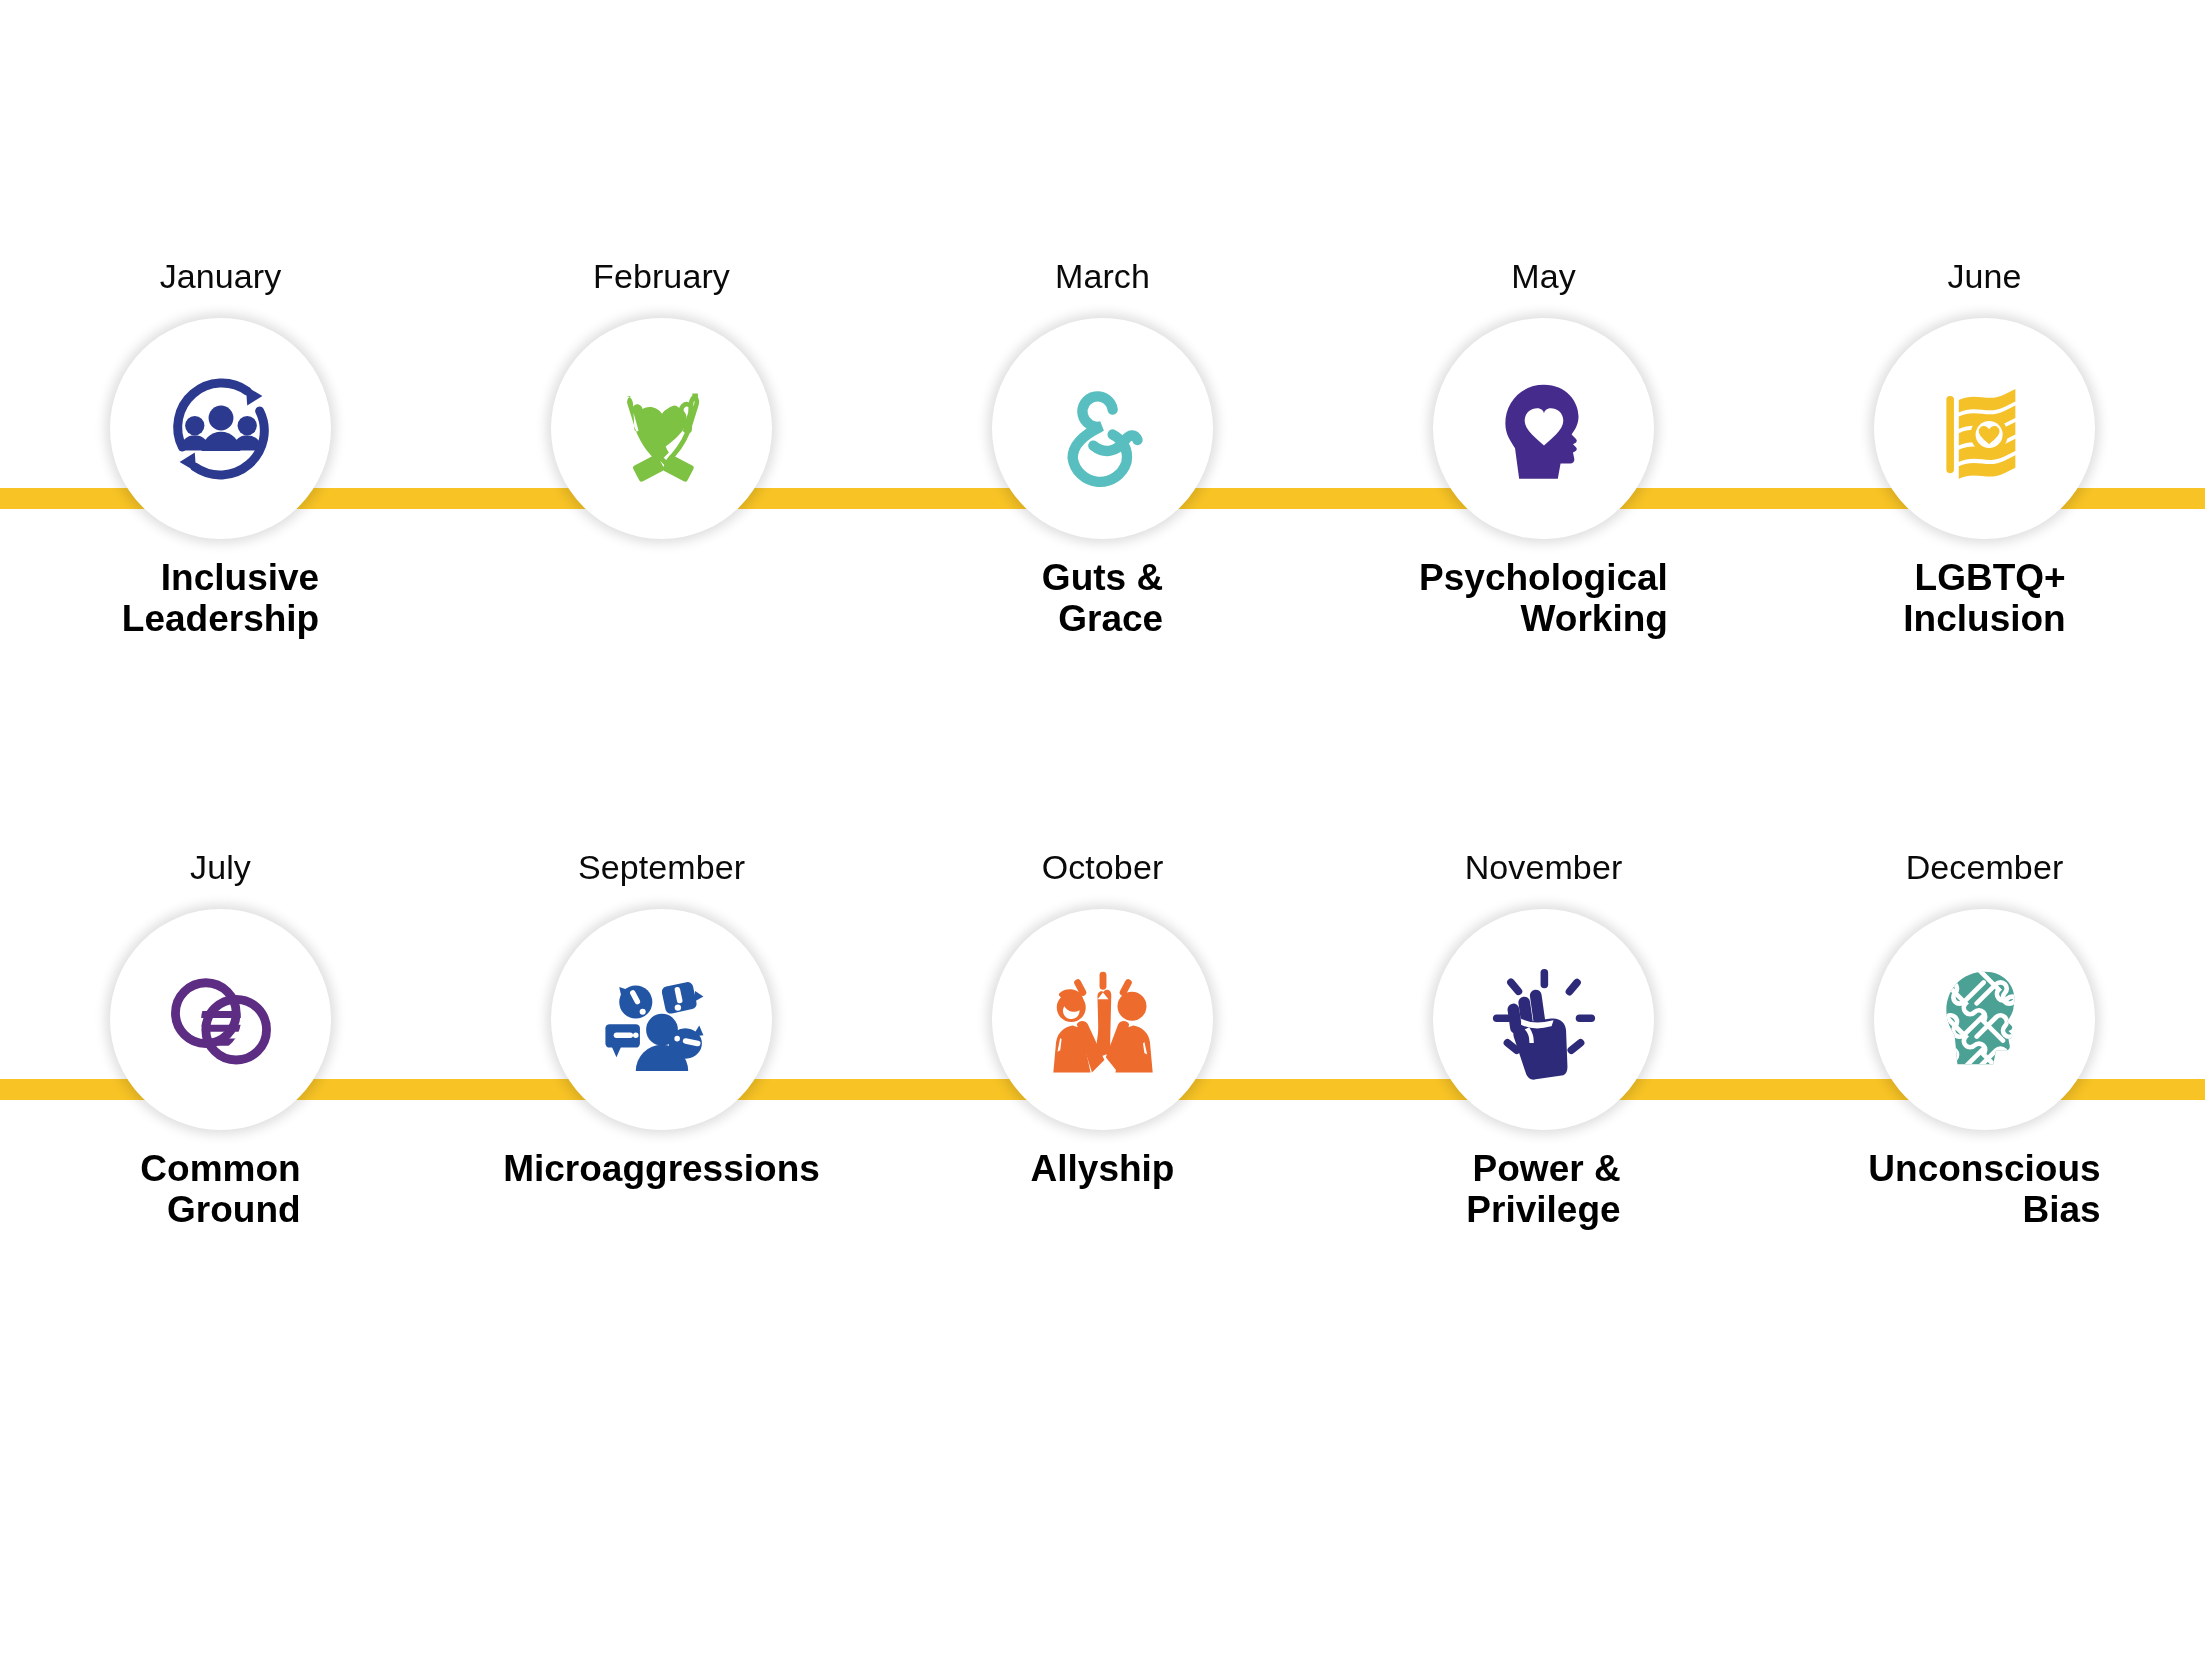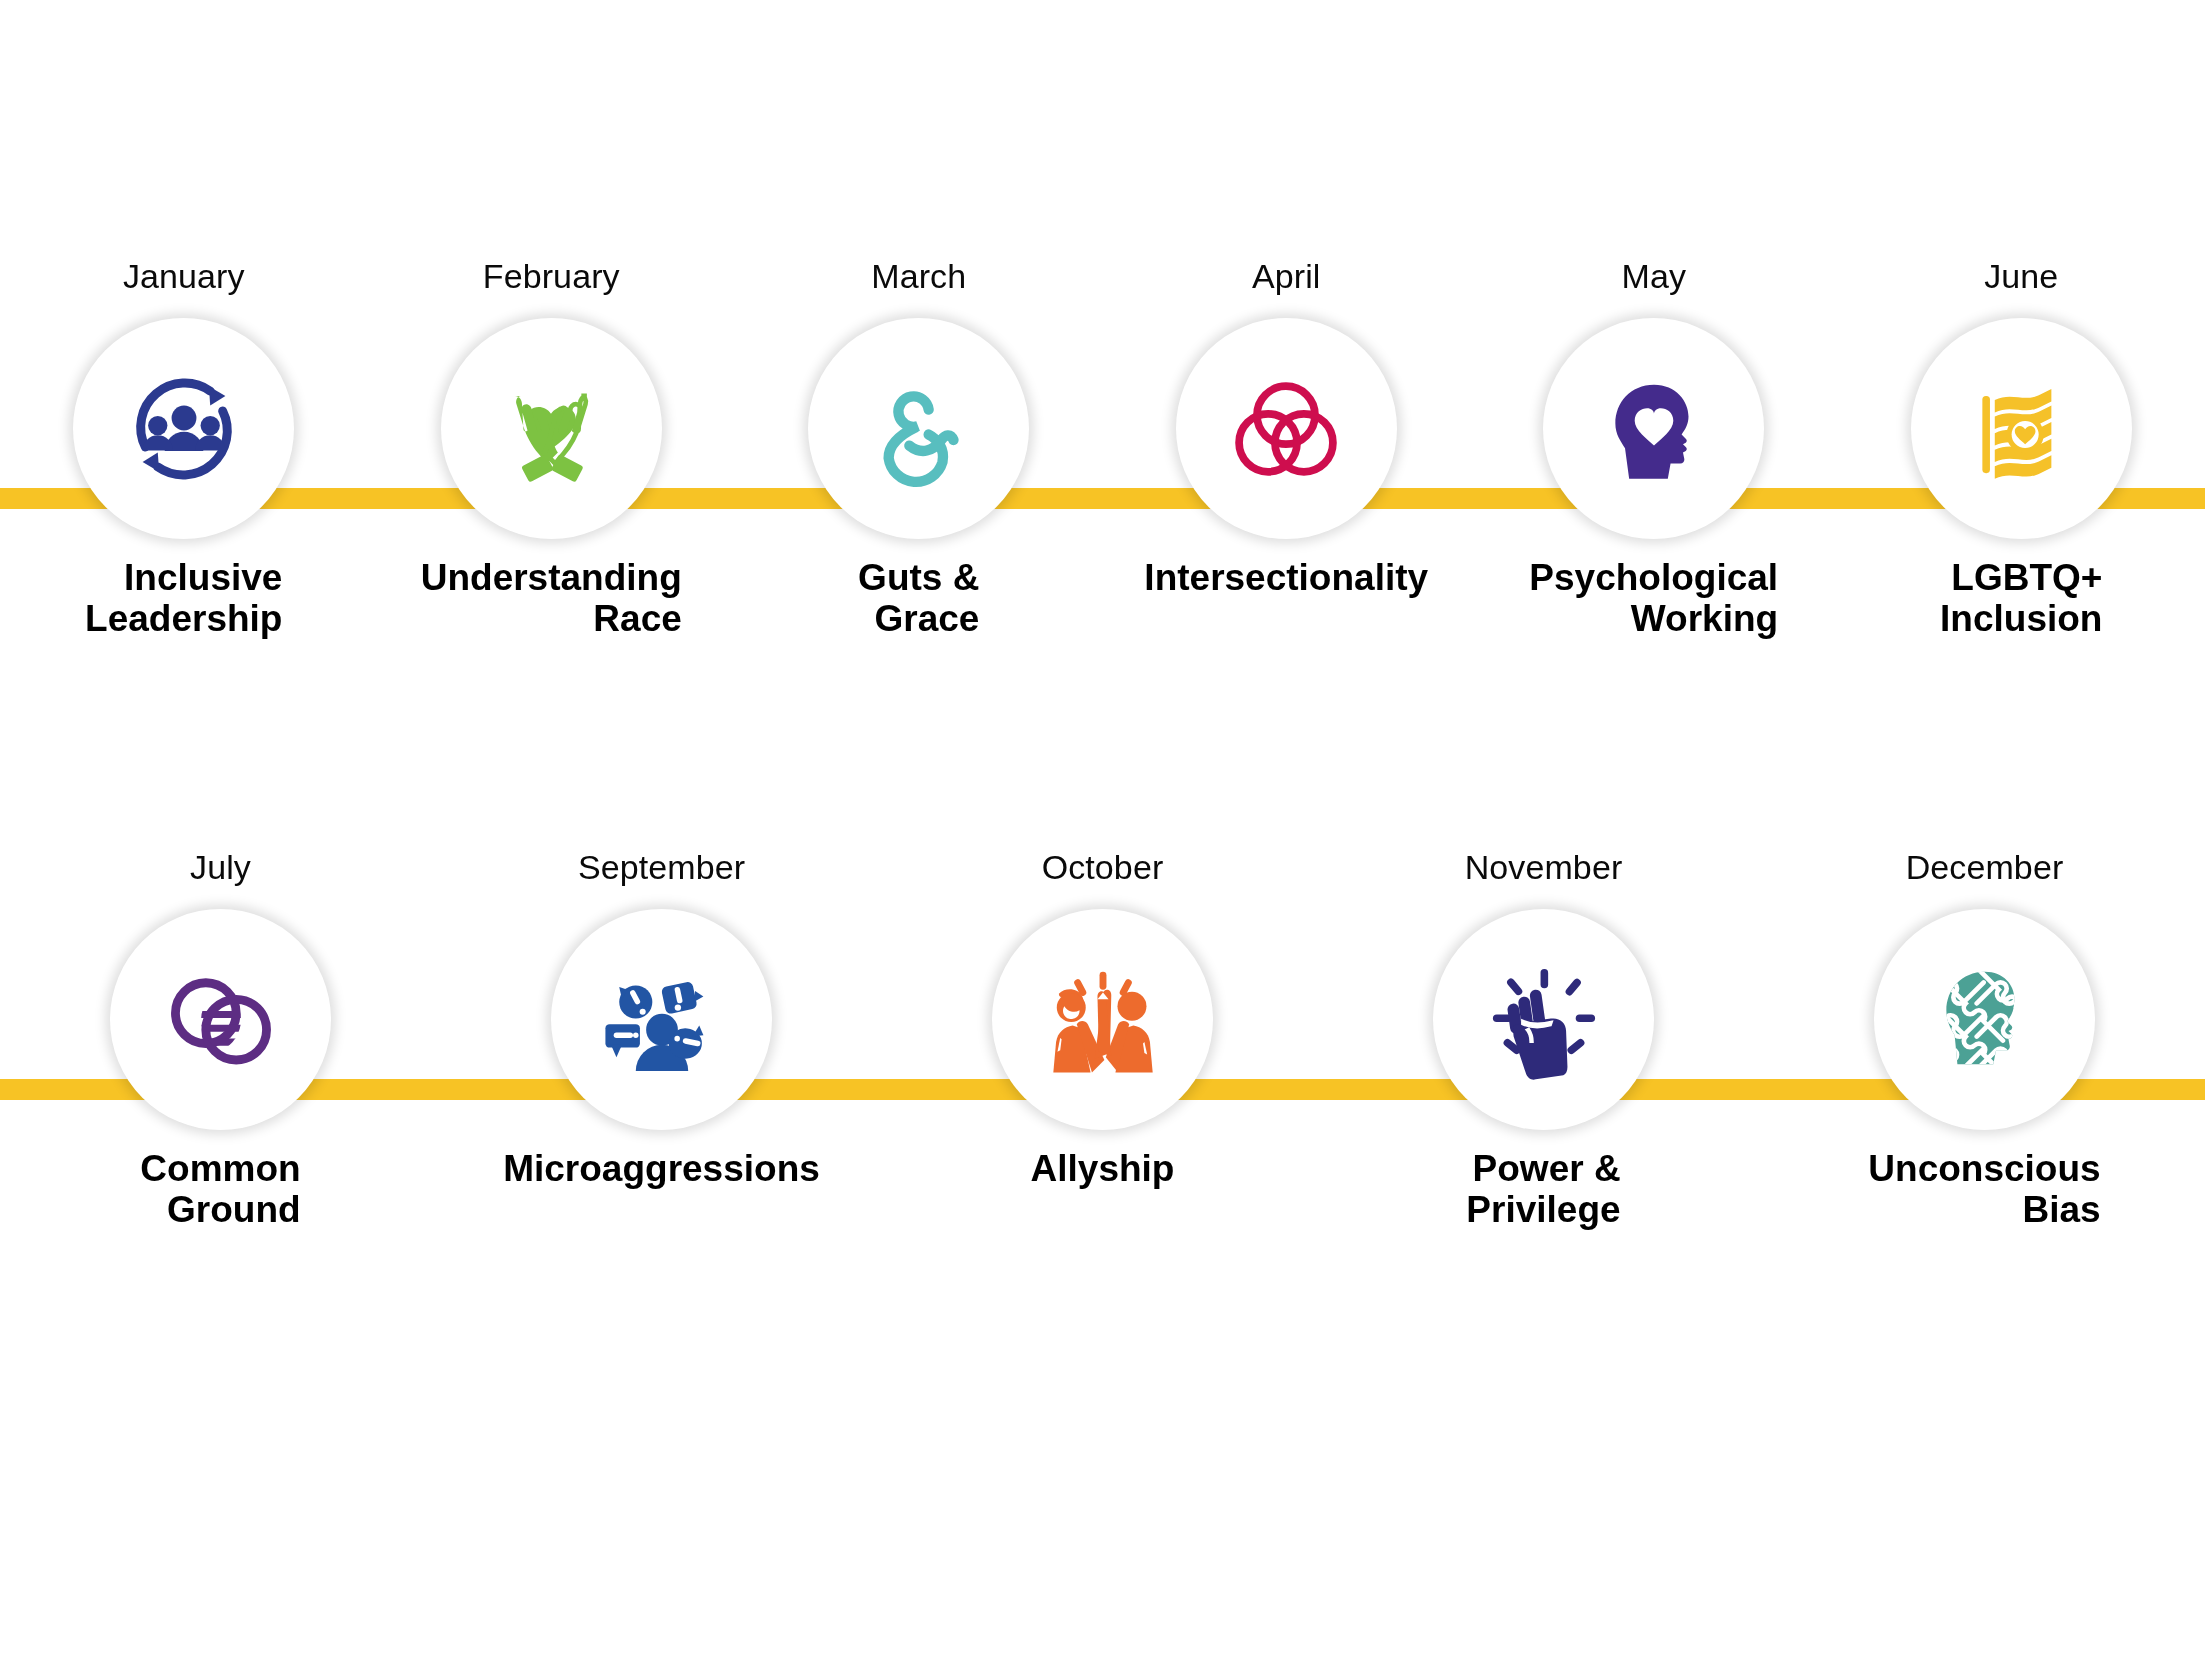--- a/index.html
+++ b/index.html
@@ -148,62 +148,40 @@
             <g fill="#7DC242">
               <path d="M50 39 c-5-8-18-6-18 4 0 9 12 17 18 22 6-5 18-13 18-22 0-10-13-12-18-4z"></path>
               <path d="M24 26 c3 0 5 3 5 6 l1 18 c0 2 2 2 3 1 l-4-14 c-1-3 1-5 3-5 2 0 4 2 4 4 l4 15 c1 2 3 1 3 0 l-4-12 c-1-3 1-5 3-4 2 0 3 2 4 4 l4 14 c1 6 3 11 5 14 l-8 8 -6-7 c-5-6-9-13-11-20 l-5-16 c-1-3 1-6 3-6z"></path>
               <rect x="30" y="72" width="20" height="13" rx="2" transform="rotate(-28 40 78)"></rect>
               <path d="M76 26 c-3 0-5 3-5 6 l-1 18 c0 2-2 2-3 1 l4-14 c1-3-1-5-3-5 -2 0-4 2-4 4 l-4 15 c-1 2-3 1-3 0 l4-12 c1-3-1-5-3-4 -2 0-3 2-4 4 l-4 14 c-1 6-3 11-5 14 l8 8 6-7 c5-6 9-13 11-20 l5-16 c1-3-1-6-3-6z" fill="none" stroke="#7DC242" stroke-width="3.4"></path>
               <rect x="52" y="72" width="20" height="13" rx="2" transform="rotate(28 62 78)"></rect>
             </g>
           </svg>
         </div>
       </div>
-      <div class="topic-label">
-        <span>Understanding</span>
-        <span class="l2">Race</span>
-      </div>
     </div>
 
     <div class="node">
       <div class="month-label">March</div>
       <div class="circle-wrap">
         <div class="circle">
           <svg width="138" height="138" viewBox="0 0 100 100">
             <g fill="none" stroke="#58BEBF" stroke-width="7.5" stroke-linecap="round">
               <path d="M57 36 a11 11 0 1 0 -8 12 c-4 2-21 9-21 23 a20 20 0 0 0 39 3 c2-10-4-17-10-20"></path>
               <path d="M43 62 c9 7 17 4 23-4 3-4 7-5 9 0"></path>
             </g>
           </svg>
         </div>
       </div>
       <div class="topic-label">
         <span>Guts &amp;</span>
         <span class="l2">Grace</span>
       </div>
     </div>
 
-    <div class="node">
-      <div class="month-label">April</div>
-      <div class="circle-wrap">
-        <div class="circle">
-          <svg width="138" height="138" viewBox="0 0 100 100">
-            <g fill="none" stroke="#CE0E4E" stroke-width="5.6">
-              <circle cx="50" cy="40" r="21"></circle>
-              <circle cx="37" cy="60" r="21"></circle>
-              <circle cx="63" cy="60" r="21"></circle>
-            </g>
-          </svg>
-        </div>
-      </div>
-      <div class="topic-label">
-        <span>Intersectionality</span>
-        
-      </div>
-    </div>
 
     <div class="node">
       <div class="month-label">May</div>
       <div class="circle-wrap">
         <div class="circle">
           <svg width="138" height="138" viewBox="0 0 100 100">
             <path d="M50 18 C33 18 22 31 22 46 c0 8 4 13 7 18 l3 22 h28 l2-11 h7 c2 0 3-1 3-3 l-1-5 2-1 c1-1 1-2 0-3 l-2-2 2-1 c1-1 1-2 0-3 l-3-3 c3-4 5-8 5-13 C75 30 66 18 50 18z" fill="#442B8C"></path>
             <path d="M50 62 c-5-5-14-11-14-18 0-6 5-9 9-9 3 0 5 2 5 4 0-2 2-4 5-4 4 0 9 3 9 9 0 7-9 13-14 18z" fill="#ffffff"></path>
           </svg>
         </div>

